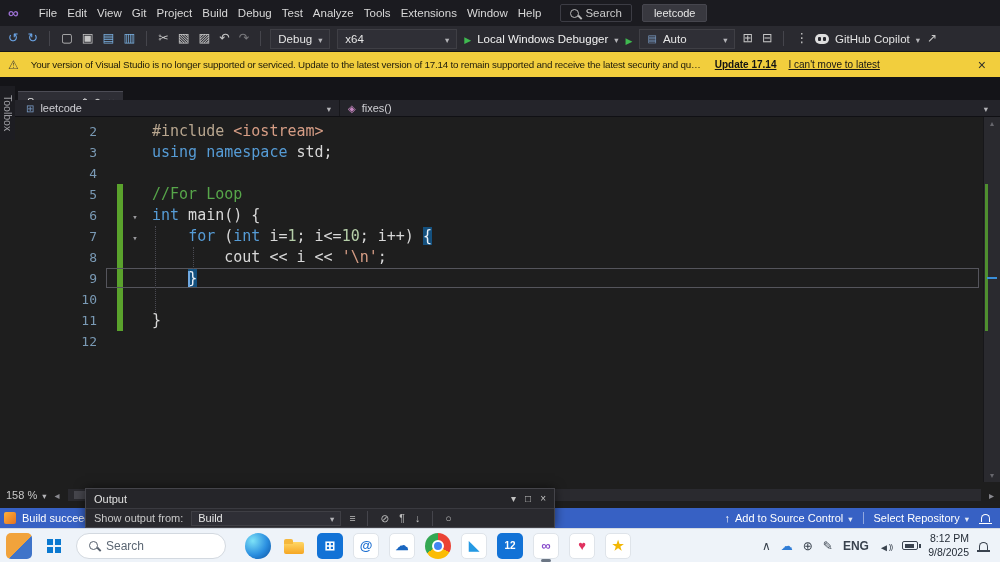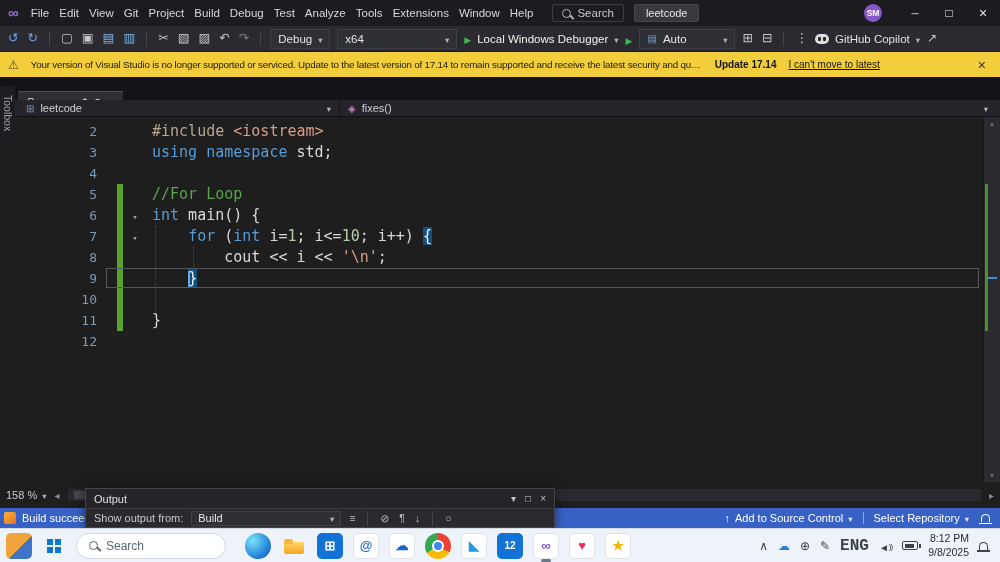--- a/index.html
+++ b/index.html
@@ -4,21 +4,21 @@
 <style>
   html,body{margin:0;padding:0;}
   body{width:1000px;height:562px;position:relative;overflow:hidden;background:#1e1e1e;
        font-family:"Liberation Sans",sans-serif;-webkit-font-smoothing:antialiased;}
   [data-interactable]{box-sizing:border-box;}
 
   
   .titlebar{position:absolute;top:0;left:0;right:0;height:26px;background:#1b1b20;
             display:flex;align-items:center;padding-left:8px;}
   .vslogo{color:#9a6fd0;font-size:15px;font-weight:bold;margin-right:7px;line-height:26px;}
-  .menus{display:flex;}
+  .menus{display:flex;margin-left:8px;}
   .menu-item{padding:0 5px;font-size:11.5px;color:#d8d8d8;line-height:26px;white-space:nowrap;}
   .tsearch{display:flex;align-items:center;gap:6px;margin-left:14px;color:#c9c9c9;font-size:11.5px;
            border:1px solid #3c3c44;padding:2px 9px;border-radius:2px;}
   .mag{width:9px;height:9px;border:1.5px solid #b9b9b9;border-radius:50%;position:relative;display:inline-block;}
   .mag::after{content:"";position:absolute;width:1.5px;height:5px;background:#b9b9b9;
               transform:rotate(-45deg);right:-2px;bottom:-3px;}
   .mag.dark{border-color:#57616e;}
   .mag.dark::after{background:#57616e;}
   .solbox{margin-left:10px;background:#38383f;border:1px solid #46464e;color:#e6e6e6;
           font-size:11px;padding:2px 11px;border-radius:2px;}
@@ -49,21 +49,21 @@
   .cop-icon::before,.cop-icon::after{content:"";position:absolute;top:3px;width:3px;height:4px;
       border-radius:1px;background:#2a2a30;}
   .cop-icon::before{left:3px;} .cop-icon::after{right:3px;}
 
   
   .infobar{position:absolute;top:52px;left:0;right:0;height:25px;background:var(--infobar-bg,#f2ce3d);
            display:flex;align-items:center;gap:12px;padding:0 8px;color:#1d1a0b;}
   .warnico{font-size:12px;color:#4a4636;}
   .ib-msg{font-size:9.8px;letter-spacing:-0.2px;white-space:nowrap;overflow:hidden;
           text-overflow:ellipsis;max-width:672px;}
-  .iblink{font-size:10px;font-weight:700;color:#141414;white-space:nowrap;cursor:pointer;}
+  .iblink{font-size:10px;font-weight:700;color:#141414;white-space:nowrap;cursor:pointer;text-decoration:underline;}
   .iblink.plain{font-weight:400;text-decoration:underline;}
   .ibclose{margin-left:auto;color:#30302a;font-size:14px;padding:0 6px;}
 
   
   .tabstrip{position:absolute;top:77px;left:0;right:0;height:35px;background:#141418;
             display:flex;align-items:flex-end;padding-left:18px;}
   .doctab{height:21px;display:flex;align-items:center;gap:7px;background:#2e2e35;
           padding:0 9px;font-size:11px;color:#f0f0f0;border-top:1px solid #4c4c55;}
   .pin{width:7px;height:7px;background:#c0c0c0;border-radius:50% 50% 50% 0;transform:rotate(-45deg);}
   .tabx{color:#c9c9c9;font-size:11px;}
@@ -166,21 +166,21 @@
   .app.edge{border-radius:50%;background:radial-gradient(circle at 30% 30%,#7de2f7,#2b8fe0 55%,#0a4f9e);}
   .app.chrome{border-radius:50%;background:conic-gradient(#ea4335 0 33%,#fbbc05 33% 66%,#34a853 66% 100%);}
   .app.chrome::before{content:"";position:absolute;inset:7px;border-radius:50%;background:#4285f4;
                       border:2px solid #fff;}
   .app.folder::before{content:"";position:absolute;left:3px;top:9px;width:20px;height:12px;
                       border-radius:2px;background:linear-gradient(#ffd765,#f5a623);}
   .app.folder::after{content:"";position:absolute;left:3px;top:6px;width:9px;height:5px;
                      border-radius:2px 2px 0 0;background:#f5b83d;}
   .tray{margin-left:auto;display:flex;align-items:center;gap:10px;padding-right:6px;color:#39424e;}
   .tray-ico{font-size:12px;line-height:1;}
-  .lang{font-size:16px;font-weight:600;font-family:Liberation Mono, monospace;}
+  .lang{font-size:12px;font-weight:600;}
   .vol::before{content:"◄";font-size:10px;}
   .vol::after{content:"))";font-size:8px;letter-spacing:-1px;vertical-align:2px;}
   .batt{width:16px;height:9px;border:1.2px solid #39424e;border-radius:2px;position:relative;}
   .batt::before{content:"";position:absolute;left:1.5px;top:1.5px;bottom:1.5px;width:70%;background:#39424e;}
   .batt::after{content:"";position:absolute;right:-3.5px;top:2px;width:2px;height:4px;background:#39424e;}
   .clock{display:flex;flex-direction:column;align-items:flex-end;font-size:10.5px;line-height:1.25;
          color:#1f2732;}
   .tbell{width:9px;height:8px;border:1.3px solid #39424e;border-bottom:none;
          border-radius:5px 5px 0 0;position:relative;}
   .tbell::after{content:"";position:absolute;left:-3px;right:-3px;bottom:-2px;height:1.3px;background:#39424e;}
@@ -203,26 +203,20 @@
       <span class="menu-item" data-interactable="true">Tools</span>
       <span class="menu-item" data-interactable="true">Extensions</span>
       <span class="menu-item" data-interactable="true">Window</span>
       <span class="menu-item" data-interactable="true">Help</span>
     </nav>
   <div class="tsearch" data-interactable="true">
     <span class="mag" data-interactable="false"></span>
     <span data-interactable="false">Search</span>
   </div>
   <div class="solbox" data-interactable="true">leetcode</div>
-  <div class="tb-right" data-interactable="false">
-    <div class="avatar" data-interactable="true">SM</div>
-    <div class="winbtn min" data-interactable="true"></div>
-    <div class="winbtn max" data-interactable="true"></div>
-    <div class="winbtn cls" data-interactable="true"></div>
-  </div>
 </div>
 
 <div class="toolbar" data-interactable="false">
   <div class="tb-icons" data-interactable="false">
       <span class="tb-icon" data-interactable="true" style="color: rgb(108, 166, 232);">↺</span>
       <span class="tb-icon" data-interactable="true" style="color: rgb(108, 166, 232);">↻</span>
       <span class="sep" data-interactable="false"></span>
       <span class="tb-icon" data-interactable="true">▢</span>
       <span class="tb-icon" data-interactable="true">▣</span>
       <span class="tb-icon" data-interactable="true" style="color: rgb(122, 176, 224);">▤</span>

